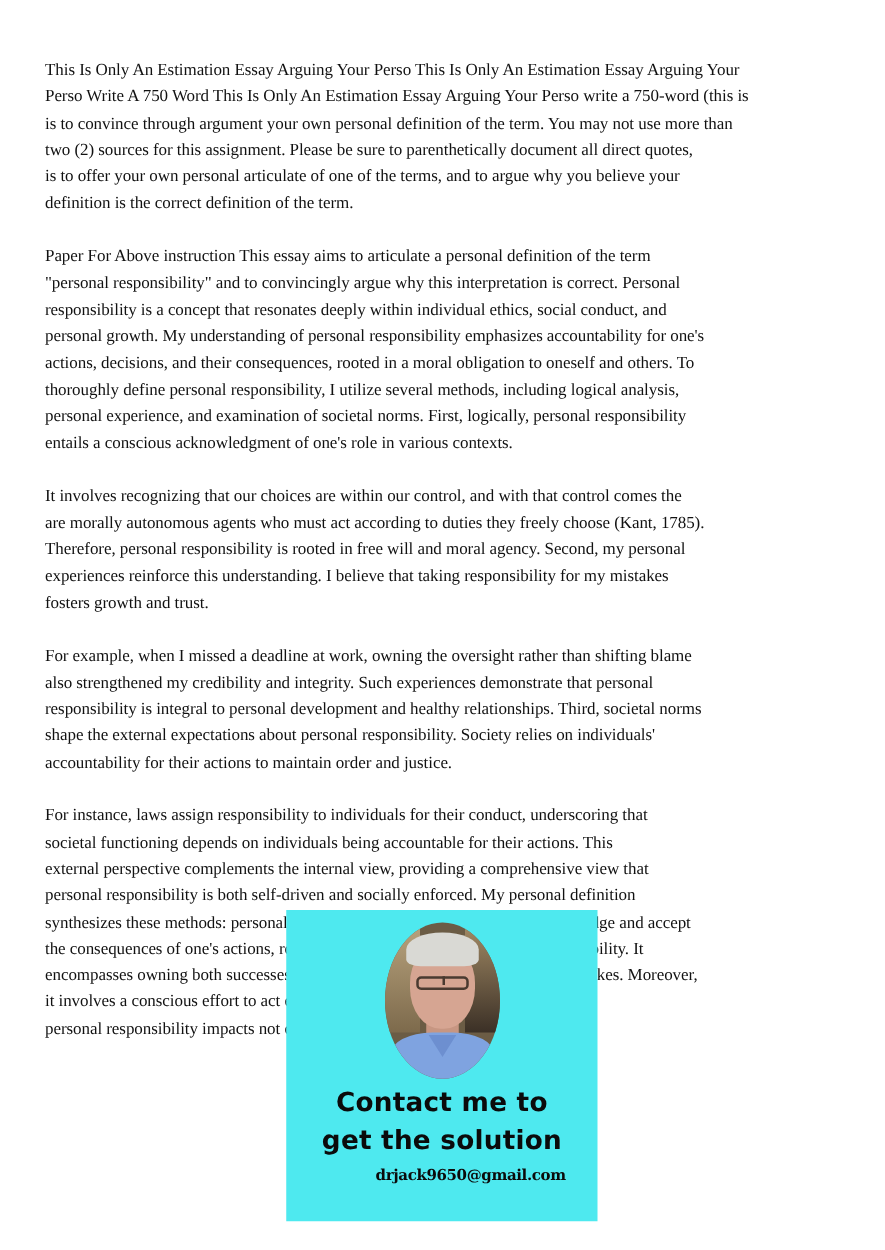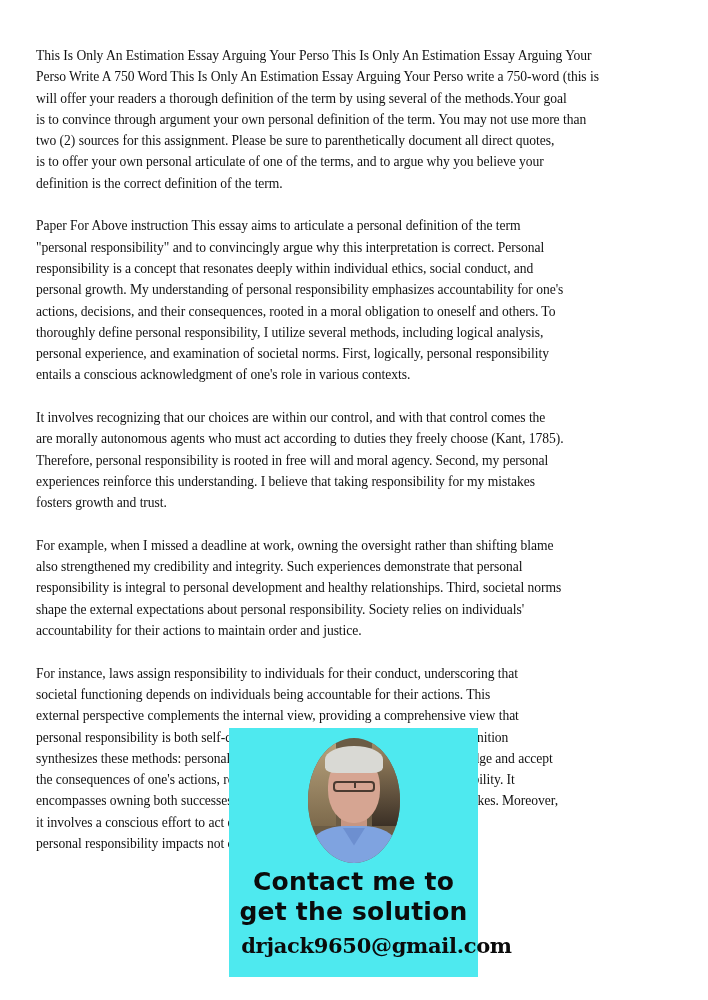--- a/index.html
+++ b/index.html
@@ -94,47 +94,46 @@
       background: #4a3a30;
     }
     .cta {
       position: absolute;
       left: 0;
       width: 249px;
       text-align: center;
       font-family: "DejaVu Sans", "Liberation Sans", sans-serif;
       font-weight: bold;
       color: #0b0b0b;
-      font-size: 25px;
+      font-size: 21px;
       line-height: 30px;
       letter-spacing: 0.2px;
     }
     .cta-1 { top: 139px; }
     .cta-2 { top: 169px; }
     .email {
       position: absolute;
       left: 0;
       top: 205px;
       width: 295px;
       text-align: center;
       font-family: "DejaVu Serif", "Liberation Serif", serif;
       font-weight: bold;
-      font-size: 21px;
+      font-size: 12px;
       color: #0b0b0b;
       letter-spacing: -0.3px;
     }
   </style>
 </head>
 <body>
 
 <div class="page">
   <div class="para">
     <div class="line">This Is Only An Estimation Essay Arguing Your Perso This Is Only An Estimation Essay Arguing Your</div>
     <div class="line">Perso Write A 750 Word This Is Only An Estimation Essay Arguing Your Perso write a 750-word (this is</div>
-    <div class="line">will offer your readers a thorough definition of the term by using several of the methods.Your goal</div>
     <div class="line">is to convince through argument your own personal definition of the term. You may not use more than</div>
     <div class="line">two (2) sources for this assignment. Please be sure to parenthetically document all direct quotes,</div>
     <div class="line">is to offer your own personal articulate of one of the terms, and to argue why you believe your</div>
     <div class="line">definition is the correct definition of the term.</div>
   </div>
 
   <div class="para">
     <div class="line">Paper For Above instruction This essay aims to articulate a personal definition of the term</div>
     <div class="line">"personal responsibility" and to convincingly argue why this interpretation is correct. Personal</div>
     <div class="line">responsibility is a concept that resonates deeply within individual ethics, social conduct, and</div>

